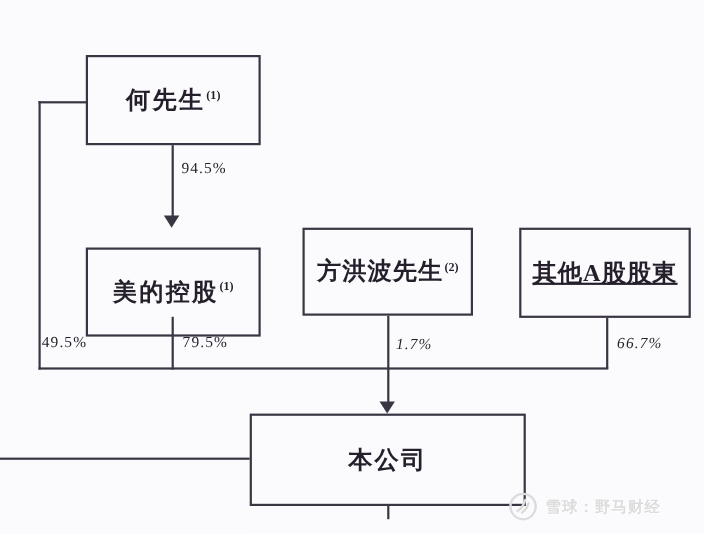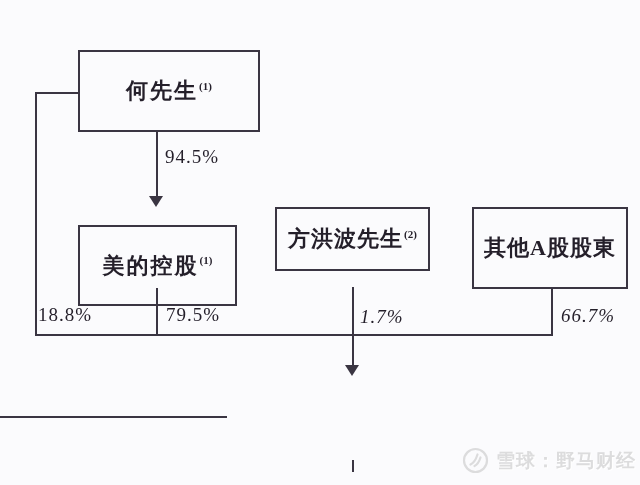--- a/index.html
+++ b/index.html
@@ -13,24 +13,24 @@
 
   
   .node{
     position:absolute; border:2px solid var(--line,#3a3542);
     display:flex; align-items:center; justify-content:center;
     color:var(--text,#241f2a); font-size:22px; font-weight:600;
     letter-spacing:2px; background:transparent;
   }
   .node sup{ font-size:11px; letter-spacing:0; margin-left:1px; transform:translateY(-2px); }
 
-  .node-he      { left:78px;  top:50px;  width:182px; height:82px; }
+  .node-he      { left:78px;  top:50px;  width:159px; height:82px; }
   .node-midea   { left:78px;  top:207px; width:159px; height:81px;margin-top:18px; }
-  .node-fang    { left:275px; top:207px; width:155px; height:64px; letter-spacing:1px; }
-  .node-other   { left:472px; top:207px; width:156px; height:82px; letter-spacing:1px; }
+  .node-fang    { left:275px; top:207px; width:155px; height:80px; letter-spacing:1px; }
+  .node-other   { left:472px; top:207px; width:156px; height:82px; letter-spacing:1px;text-decoration:underline; }
   .node-company { left:227px; top:376px; width:251px; height:84px; }
 
   
   .l{ position:absolute; background:var(--line,#3a3542); }
   .l-he-left-h   { left:35px;  top:92px;  width:45px;  height:2px; }
   .l-he-left-v   { left:35px;  top:92px;  width:2px;   height:244px; }
   .l-bus         { left:35px;  top:334px; width:518px; height:2px; }
   .l-he-down     { left:156px; top:132px; width:2px;   height:66px; }
   .l-midea-down  { left:156px; top:288px; width:2px;   height:48px; }
   .l-fang-down   { left:352px; top:287px; width:2px;   height:48px; }
@@ -43,39 +43,39 @@
   .arrow-down{
     position:absolute; width:0; height:0;
     border-left:7px solid transparent; border-right:7px solid transparent;
     border-top:11px solid var(--line,#3a3542);
   }
   .a-he-midea { left:149px; top:196px; }
   .a-bus-co   { left:345px; top:365px; }
 
   
   .pct{
-    position:absolute; font-size:19px; color:var(--text,#241f2a);
+    position:absolute; font-size:14px; color:var(--text,#241f2a);
     letter-spacing:1px; white-space:nowrap;
   }
   .p-945 { left:165px; top:146px; }
   .p-05  { left:38px;  top:304px; }
   .p-311 { left:166px; top:304px; }
   .p-17  { left:360px; top:306px;font-style:italic; }
   .p-667 { left:561px; top:305px;font-style:italic; }
 
   
   .watermark{
     position:absolute; left:462px; top:447px;
     display:flex; align-items:center; gap:7px;
     color:var(--watermark,#dcdcdd);
   }
   .wm-logo{ flex:0 0 auto; display:block; }
   .wm-text{
     font-family:Liberation Sans, sans-serif;
-    font-weight:bold; font-size:19px; letter-spacing:1px;
+    font-weight:bold; font-size:14px; letter-spacing:1px;
     text-shadow:1px 1px 0 #ffffff; white-space:nowrap;
   }
 </style>
 </head>
 <body>
 
 <div class="stage">
 
   <div class="l l-he-left-h"></div>
   <div class="l l-he-left-v"></div>
@@ -99,23 +99,26 @@
   </div>
 
   <div class="node node-fang">
     <span><span>方洪波先生</span><sup>(2)</sup></span>
   </div>
 
   <div class="node node-other">
     <span>其他A股股東</span>
   </div>
 
+  <div class="node node-company">
+    <span>本公司</span>
+  </div>
 
   <div class="pct p-945">94.5%</div>
-  <div class="pct p-05">18.8%</div>
+  <div class="pct p-05">49.5%</div>
   <div class="pct p-311">79.5%</div>
   <div class="pct p-17">1.7%</div>
   <div class="pct p-667">66.7%</div>
 
   <div class="watermark">
     <svg class="wm-logo" width="27" height="27" viewBox="0 0 27 27" aria-hidden="true">
       <circle cx="13.5" cy="13.5" r="11.5" fill="none" stroke="currentColor" stroke-width="2.2"></circle>
       <path d="M8.5 17.5 Q13 15.5 15.5 7.5" fill="none" stroke="currentColor" stroke-width="2.2" stroke-linecap="round"></path>
       <path d="M12.5 19 Q16.5 17 18.5 10.5" fill="none" stroke="currentColor" stroke-width="2.2" stroke-linecap="round"></path>
     </svg>

